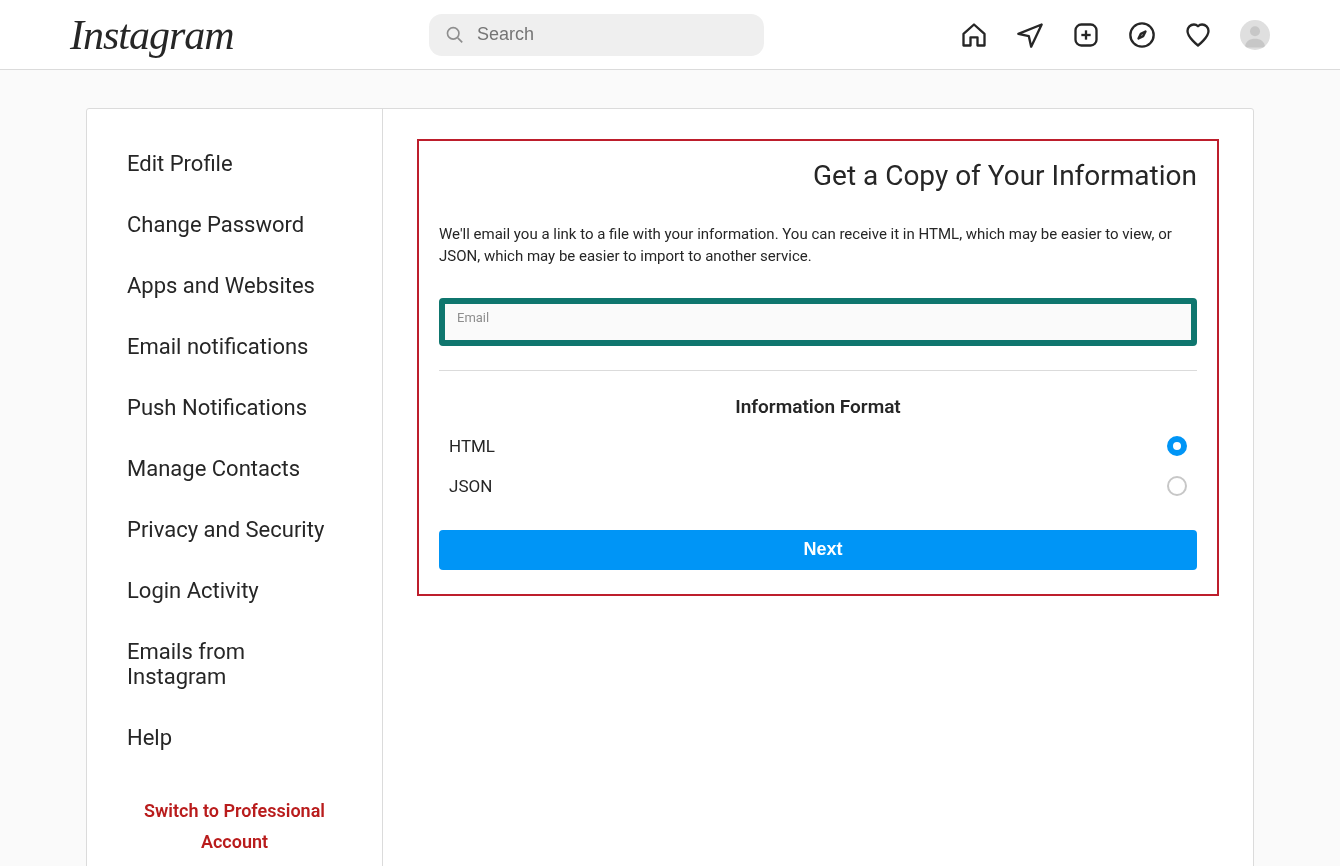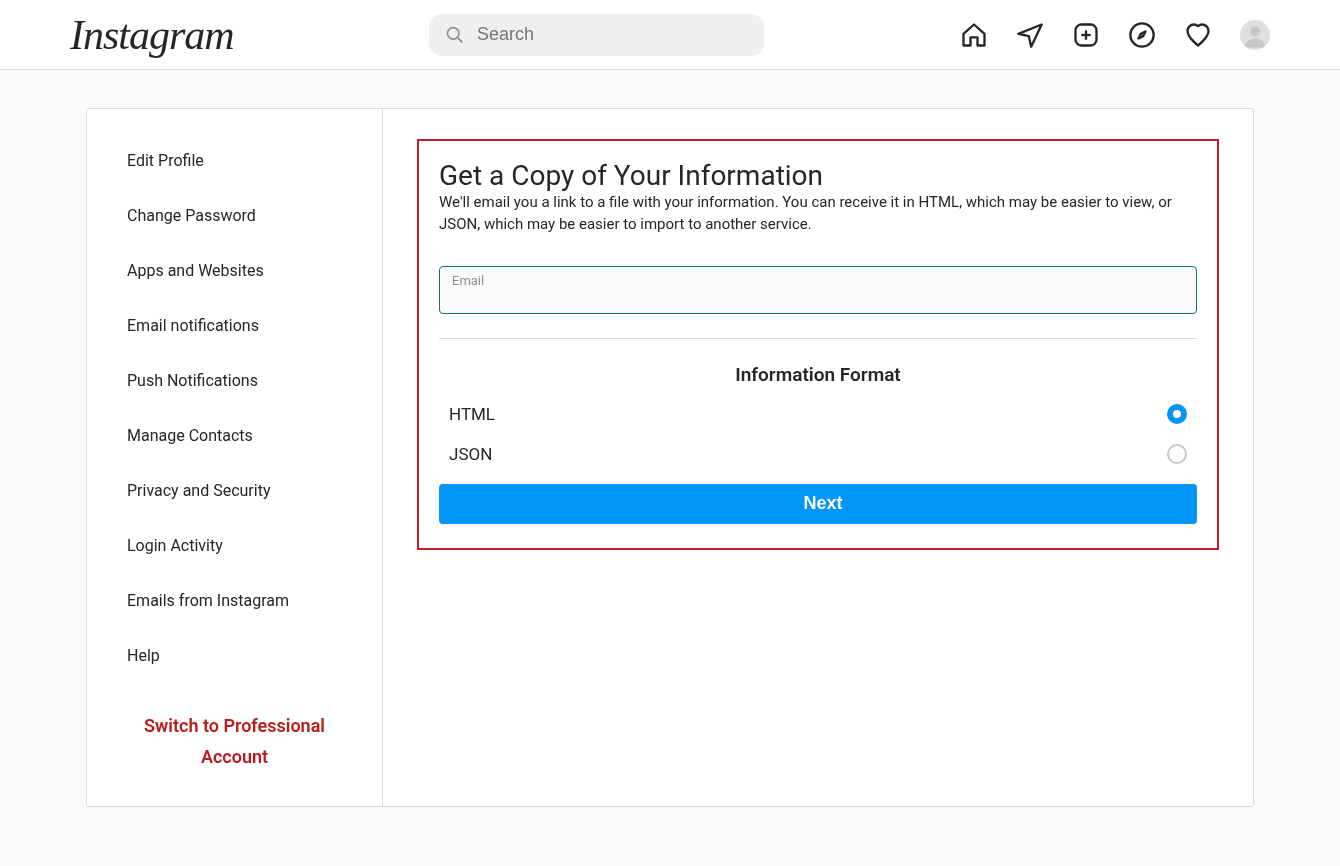--- a/index.html
+++ b/index.html
@@ -103,21 +103,21 @@
       border: 1px solid #dbdbdb;
       border-radius: 3px;
     }
     .sidebar {
       width: 296px;
       border-right: 1px solid #dbdbdb;
       padding: 24px 0;
     }
     .sidebar-item {
       padding: 18px 40px;
-      font-size: 16px;
+      font-size: 22px;
       color: #262626;
       cursor: pointer;
     }
     .switch-link {
       padding: 28px 40px 10px;
       text-align: center;
       font-size: 18px;
       font-weight: 600;
       color: #b91c1c;
       cursor: pointer;
@@ -128,29 +128,31 @@
       padding: 30px 34px;
     }
     .highlight-box {
       border: 2px solid #bd1e2c;
       padding: 18px 20px 24px;
     }
     .page-title {
       font-size: 28px;
       font-weight: 400;
       color: #262626;
+      margin-bottom: 32px;
+      text-align: right;
     }
     .description {
       font-size: 15px;
       line-height: 1.45;
       color: #262626;
       margin-bottom: 30px;
     }
     .email-field {
-      border: 1px solid #0f766e;
+      border: 6px solid #0f766e;
       border-radius: 4px;
       background: #fafafa;
       height: 48px;
       padding: 6px 12px;
       margin-bottom: 24px;
     }
     .email-label {
       font-size: 13px;
       color: #8e8e8e;
     }
@@ -192,20 +194,21 @@
     .next-btn {
       width: 100%;
       height: 40px;
       background: #0095f6;
       color: #fff;
       border: none;
       border-radius: 4px;
       font-size: 18px;
       font-weight: 600;
       cursor: pointer;
+      margin-top: 14px;
       padding-left: 10px;
     }
   </style>
 </head>
 <body>
 
 <div class="topbar">
   <div class="logo">Instagram</div>
   <div class="search-wrap">
     <div class="search-box">

